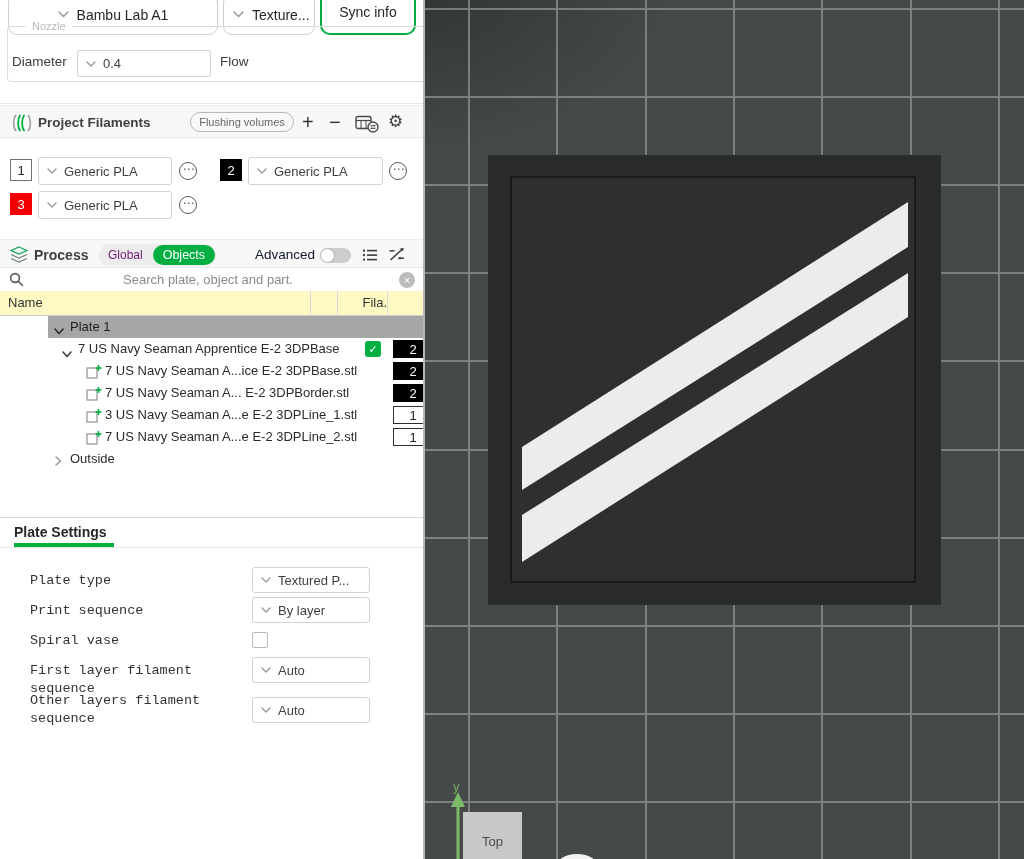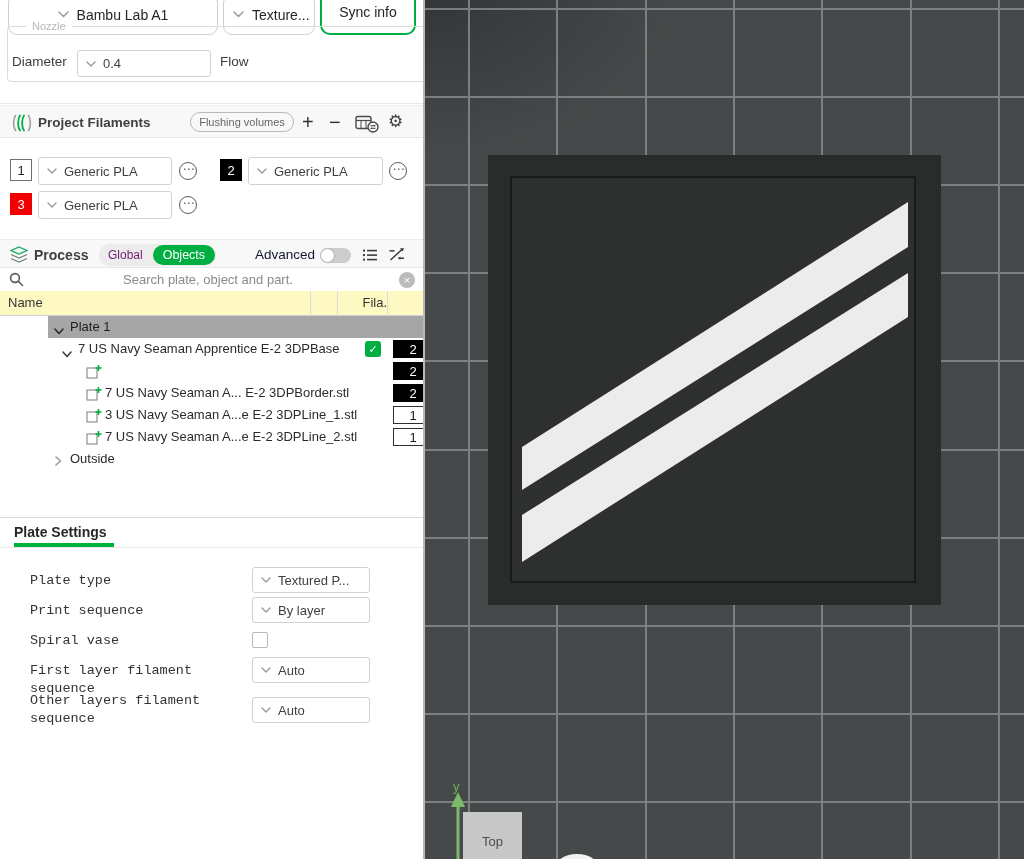--- a/index.html
+++ b/index.html
@@ -276,20 +276,21 @@
     </div>
 
     <div class="tree-row" style="top:360px;">
       <span style="position:absolute; left:38px; top:4px;">
         <svg width="16" height="15" viewBox="0 0 16 15">
           <rect x="1" y="4" width="10" height="10" fill="none" stroke="#8f8f8f" stroke-width="1.2"></rect>
           <line x1="12.5" y1="1" x2="12.5" y2="7" stroke="#00ae42" stroke-width="1.6"></line>
           <line x1="9.5" y1="4" x2="15.5" y2="4" stroke="#00ae42" stroke-width="1.6"></line>
         </svg>
       </span>
+      <span class="row-label" style="left:57px;">7 US Navy Seaman A...ice E-2 3DPBase.stl</span>
       <div class="num-badge nb-dark">2</div>
     </div>
 
     <div class="tree-row" style="top:382px;">
       <span style="position:absolute; left:38px; top:4px;">
         <svg width="16" height="15" viewBox="0 0 16 15">
           <rect x="1" y="4" width="10" height="10" fill="none" stroke="#8f8f8f" stroke-width="1.2"></rect>
           <line x1="12.5" y1="1" x2="12.5" y2="7" stroke="#00ae42" stroke-width="1.6"></line>
           <line x1="9.5" y1="4" x2="15.5" y2="4" stroke="#00ae42" stroke-width="1.6"></line>
         </svg>

